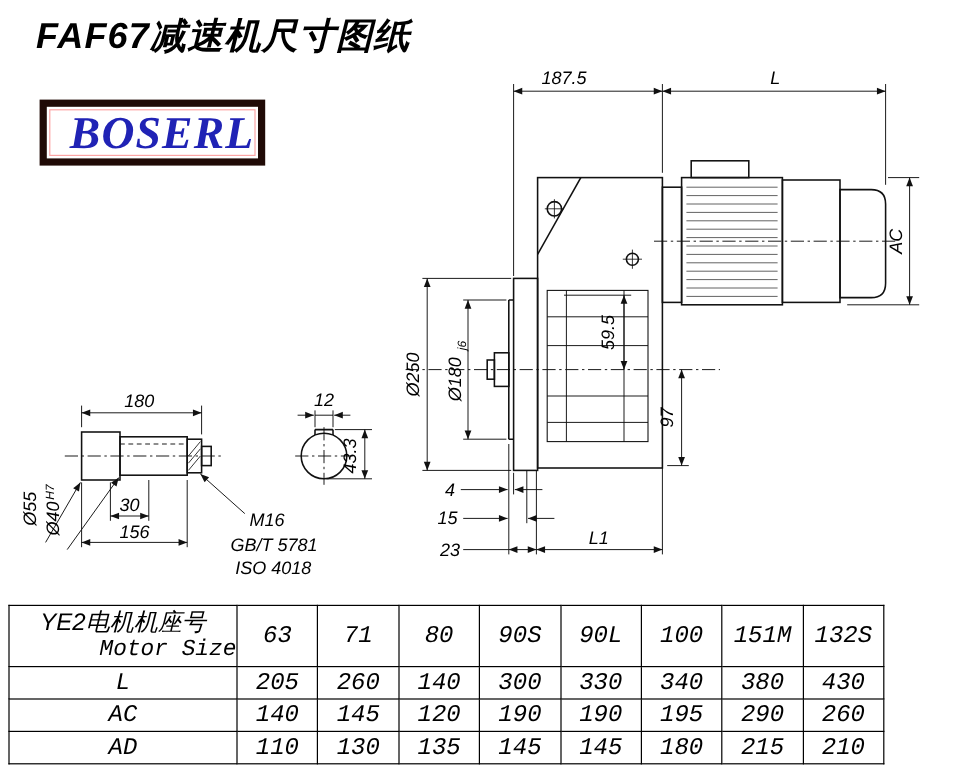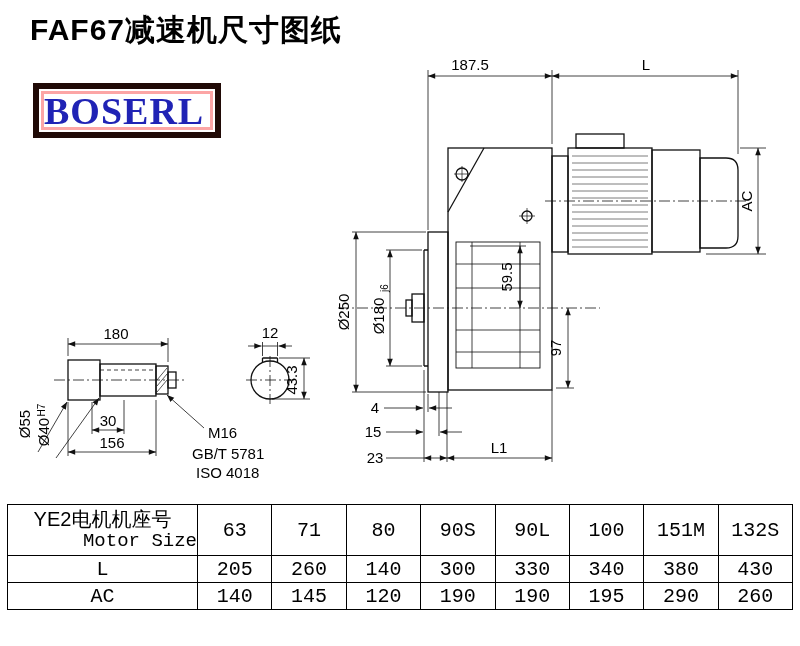--- a/index.html
+++ b/index.html
@@ -1,28 +1,28 @@
 <!DOCTYPE html>
 <html><head>
 <meta charset="utf-8">
 <style>
   html,body{margin:0;padding:0;background:#fff;}
   .sheet{position:relative;width:800px;height:646px;background:#ffffff;overflow:hidden;
-         font-family:"Liberation Sans","DejaVu Sans",sans-serif;color:#000;}
+         font-family:"Liberation Sans","DejaVu Sans",sans-serif;color:#000;font-style:italic;}
   .title{position:absolute;left:30px;top:10px;font-size:30px;font-weight:700;letter-spacing:1px;white-space:nowrap;}
   .logo{position:absolute;left:33px;top:83px;width:188px;height:55px;border:6px solid #200a06;
         background:#fff;box-sizing:border-box;padding:2px;}
-  .logo-inner{width:100%;height:100%;border:3px solid #fca5a5;box-sizing:border-box;
-        display:flex;align-items:center;justify-content:flex-start;}
+  .logo-inner{width:100%;height:100%;border:1px solid #fca5a5;box-sizing:border-box;
+        display:flex;align-items:center;justify-content:flex-end;}
   .logo-text{font-family:"Liberation Serif","DejaVu Serif",serif;font-size:38px;font-weight:700;
         color:#2023b5;line-height:1;letter-spacing:1px;}
   svg.draw{position:absolute;left:0;top:0;}
   svg.draw text{font-family:"Liberation Sans","DejaVu Sans",sans-serif;font-size:15px;fill:#000;}
   svg.draw text.small{font-size:10px;}
-  .dim-table{position:absolute;left:7px;top:504px;width:786px;border-collapse:collapse;table-layout:fixed;padding-left:20px;}
+  .dim-table{position:absolute;left:7px;top:504px;width:730px;border-collapse:collapse;table-layout:fixed;padding-left:20px;}
   .dim-table td{border:1.5px solid #000;text-align:center;vertical-align:middle;padding:0;
         font-family:"Liberation Mono","DejaVu Sans Mono",monospace;font-size:20px;}
   .dim-table tr.hdr td{height:50px;}
   .dim-table tr.row td{height:26px;}
   .dim-table .cn{font-family:"Liberation Sans","DejaVu Sans",sans-serif;font-size:20px;line-height:1.2;}
   .dim-table .en{font-size:19px;line-height:1.15;text-align:right;}
 </style>
 </head>
 <body>
 
@@ -193,16 +193,27 @@
       <td>AC</td>
       <td>140</td>
       <td>145</td>
       <td>120</td>
       <td>190</td>
       <td>190</td>
       <td>195</td>
       <td>290</td>
       <td>260</td>
     </tr>
+    <tr class="row">
+      <td>AD</td>
+      <td>110</td>
+      <td>130</td>
+      <td>135</td>
+      <td>145</td>
+      <td>145</td>
+      <td>180</td>
+      <td>215</td>
+      <td>210</td>
+    </tr>
   </tbody>
     </table>
 
 </div>
 
 </body></html>

